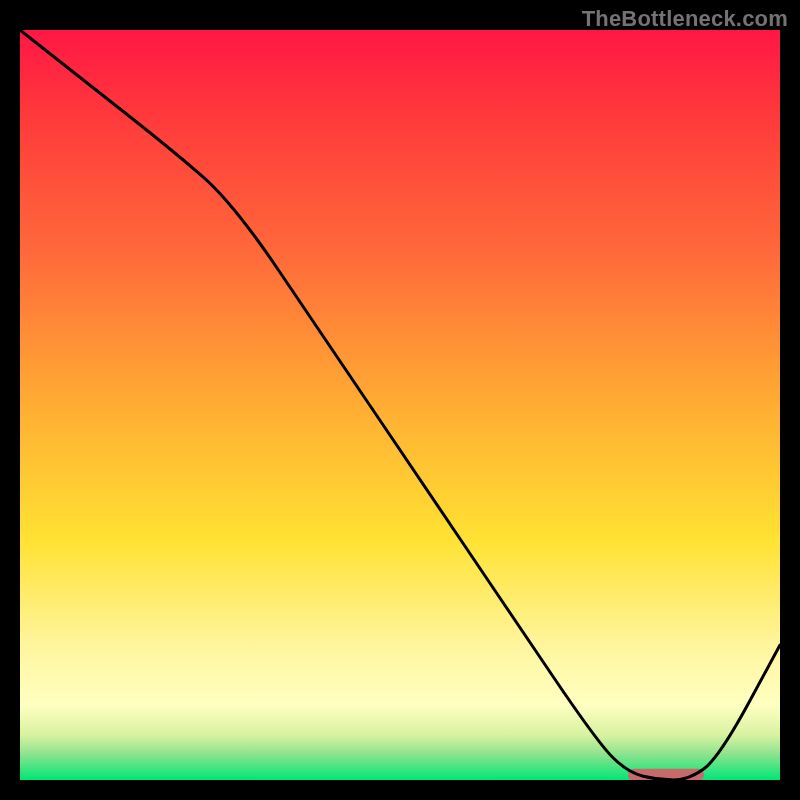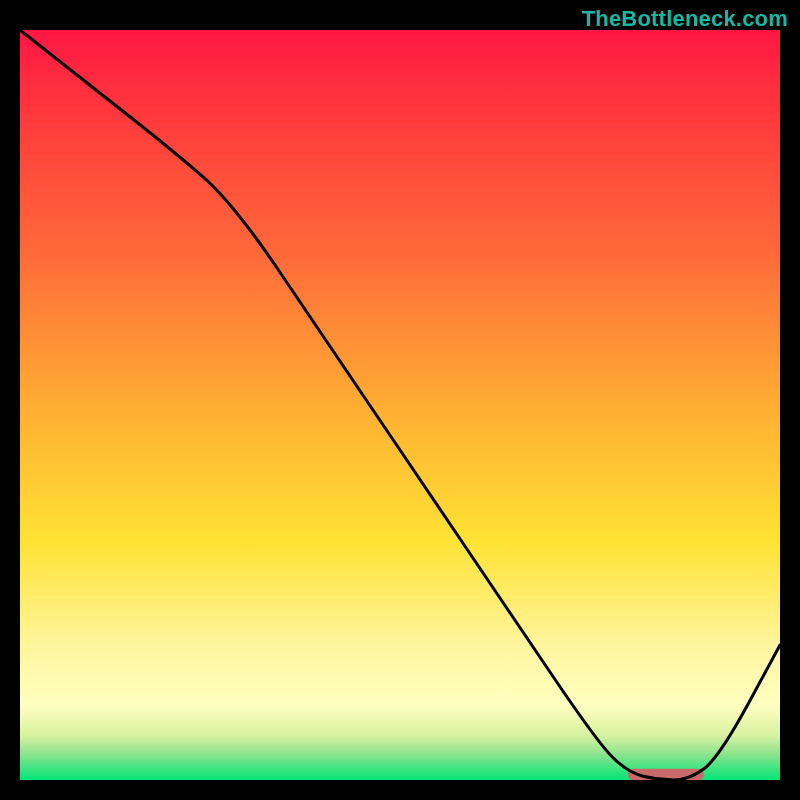--- a/index.html
+++ b/index.html
@@ -14,21 +14,21 @@
   .frame {
     position: relative;
     width: 800px;
     height: 800px;
     background: #000;
   }
   .watermark {
     position: absolute;
     top: 6px;
     right: 12px;
-    color: #14b8a6;
+    color: #737373;
     font-size: 22px;
     font-weight: 600;
     letter-spacing: 0.2px;
     z-index: 20;
     user-select: none;
   }
   
   .plot-area {
     position: absolute;
     left: 20px;

